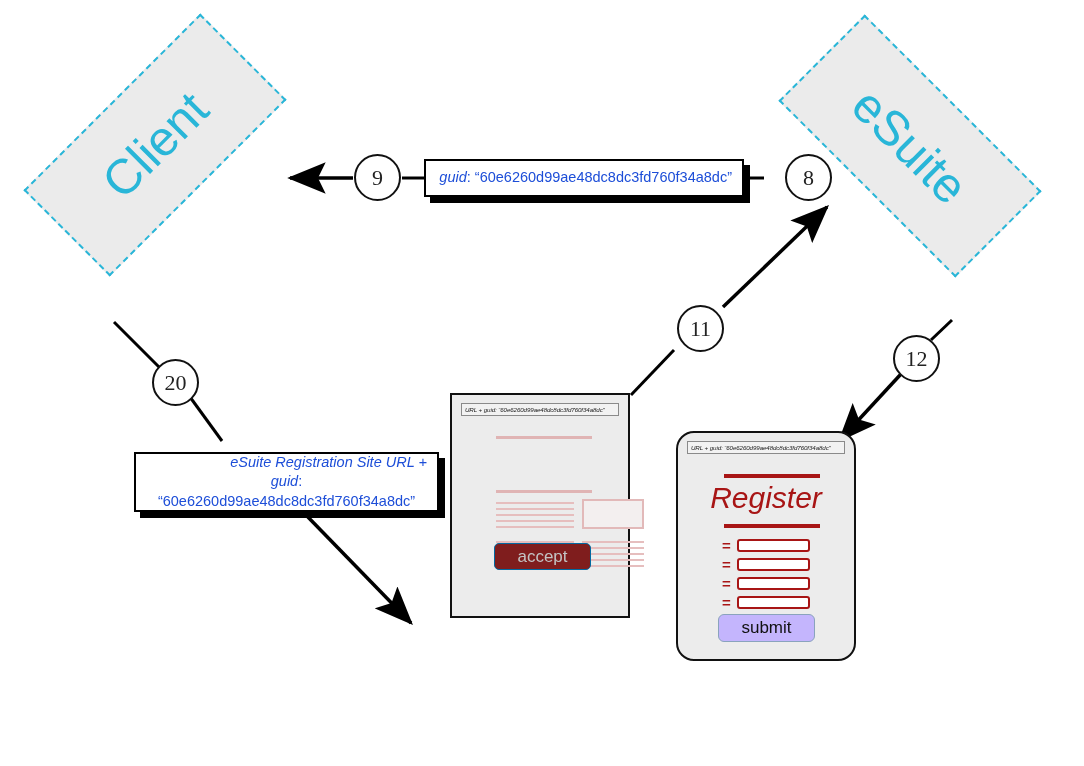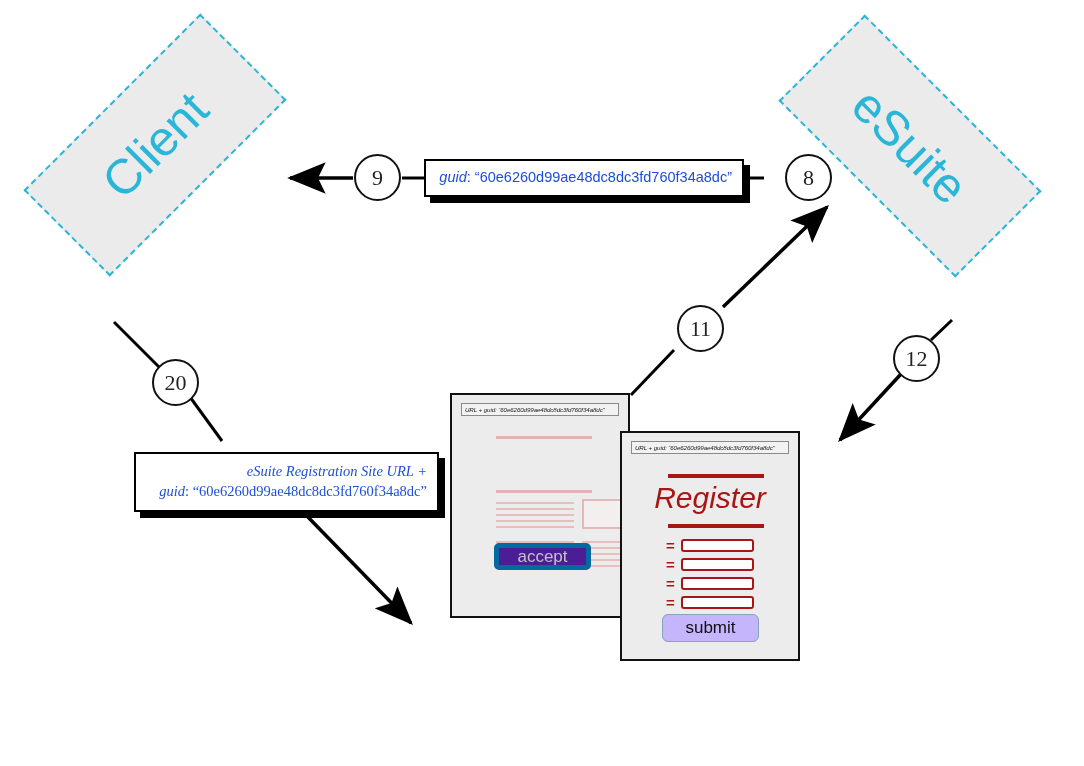--- a/index.html
+++ b/index.html
@@ -162,33 +162,33 @@
     border: 2px solid #e2b9b9;
     background: #f3efef;
     box-sizing: border-box;
   }
   #panel-offer .btn {
     position: absolute;
     left: 42px;
     top: 148px;
     width: 97px;
     height: 27px;
-    border: 5px solid #0369a1;
+    border: 1px solid #0369a1;
     border-radius: 5px;
-    background: #4c1d95;
+    background: #7f1d1d;
     color: #c3c3c3;
     font-size: 17px;
     display: flex;
     align-items: center;
     justify-content: center;
     box-sizing: border-box;
   }
 
   
-  #panel-register { left: 620px; top: 431px; width: 180px; height: 230px; }
+  #panel-register { left: 676px; top: 431px; width: 180px; height: 230px; border-radius: 18px; }
   #panel-register .rule {
     position: absolute;
     height: 3.5px;
     background: #a81515;
   }
   #panel-register .title {
     position: absolute;
     left: 0; right: 0;
     text-align: center;
     font-style: italic;
@@ -284,21 +284,21 @@
     <line x1="901" y1="374" x2="840" y2="440" stroke="#000000" stroke-width="3.5" marker-end="url(#ah)"></line>
   </svg>
 
 
   <div class="callout" style="left:424px; top:159px; width:320px; height:38px;">
     <div>
       <em>guid</em><span class="mono-guid">: </span><span class="mono-guid">“60e6260d99ae48dc8dc3fd760f34a8dc”</span>
     </div>
   </div>
 
-  <div class="callout" style="left:134px; top:452px; width:305px; height:60px;font-family:Liberation Serif, serif;">
+  <div class="callout" style="left:134px; top:452px; width:305px; height:60px;">
     <div>eSuite Registration Site URL +</div>
     <div>
       <em>guid</em><span class="mono-guid">: </span><span class="mono-guid">“60e6260d99ae48dc8dc3fd760f34a8dc”</span>
     </div>
   </div>
 
   <div class="mockup" id="panel-offer">
     <div class="mockup-urlbar">URL + guid: “60e6260d99ae48dc8dc3fd760f34a8dc”</div>
 
     <div class="rule" style="left:44px; top:41px; width:96px;"></div>

